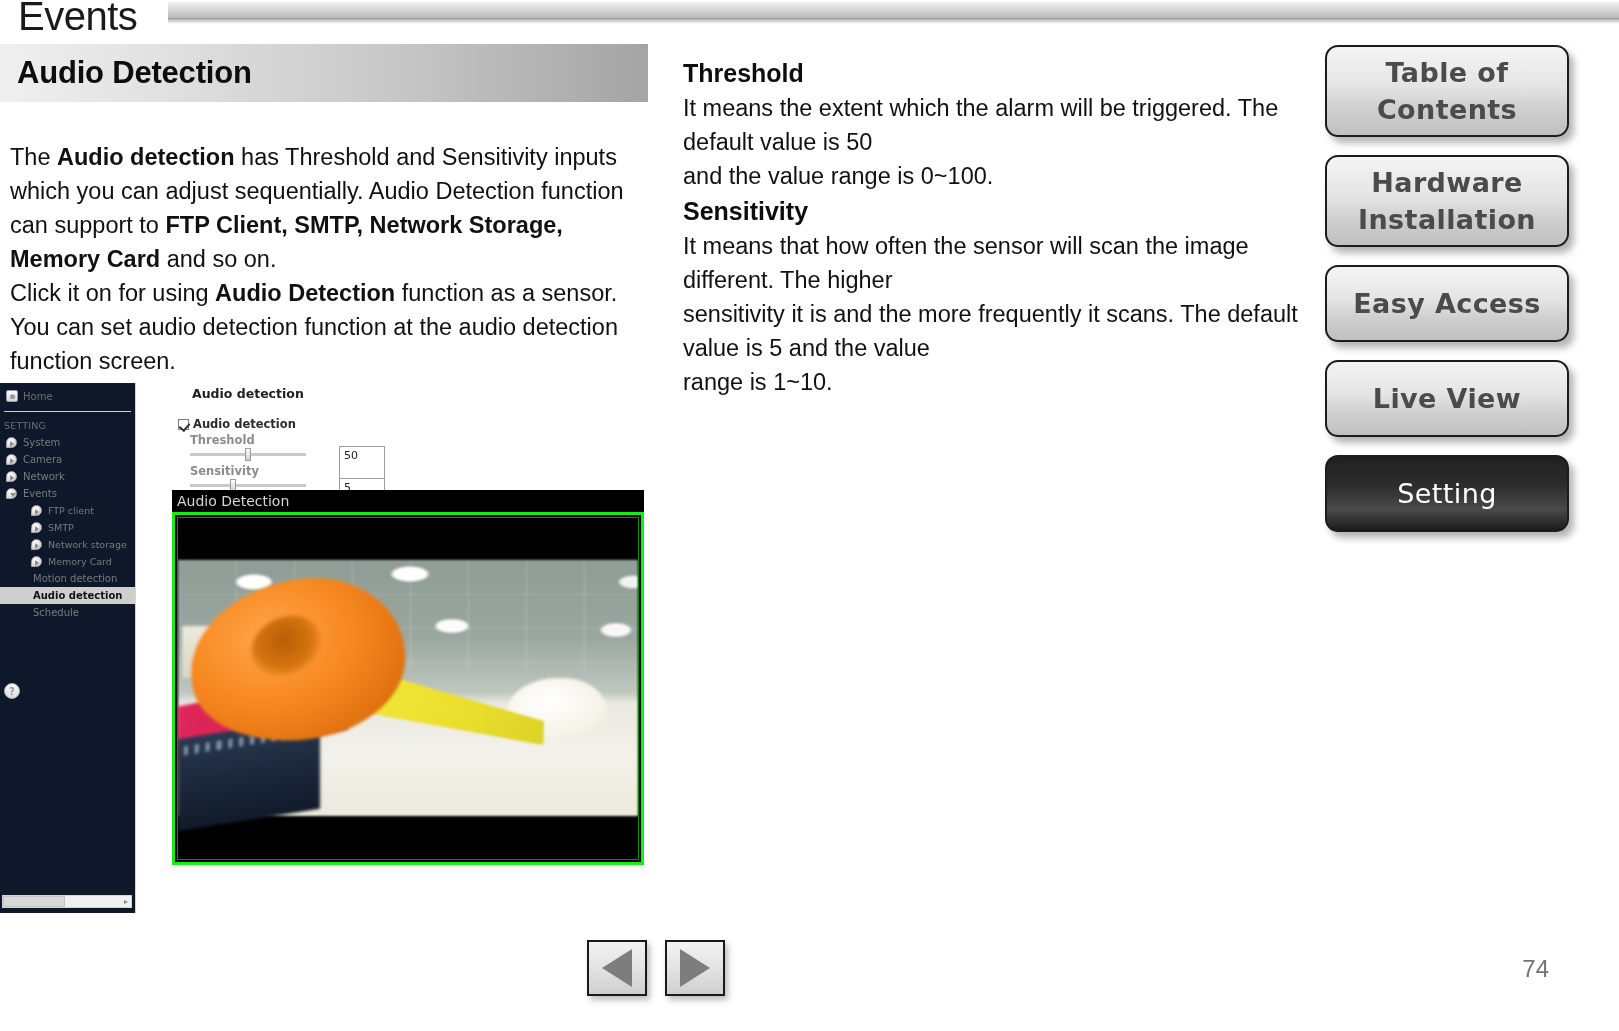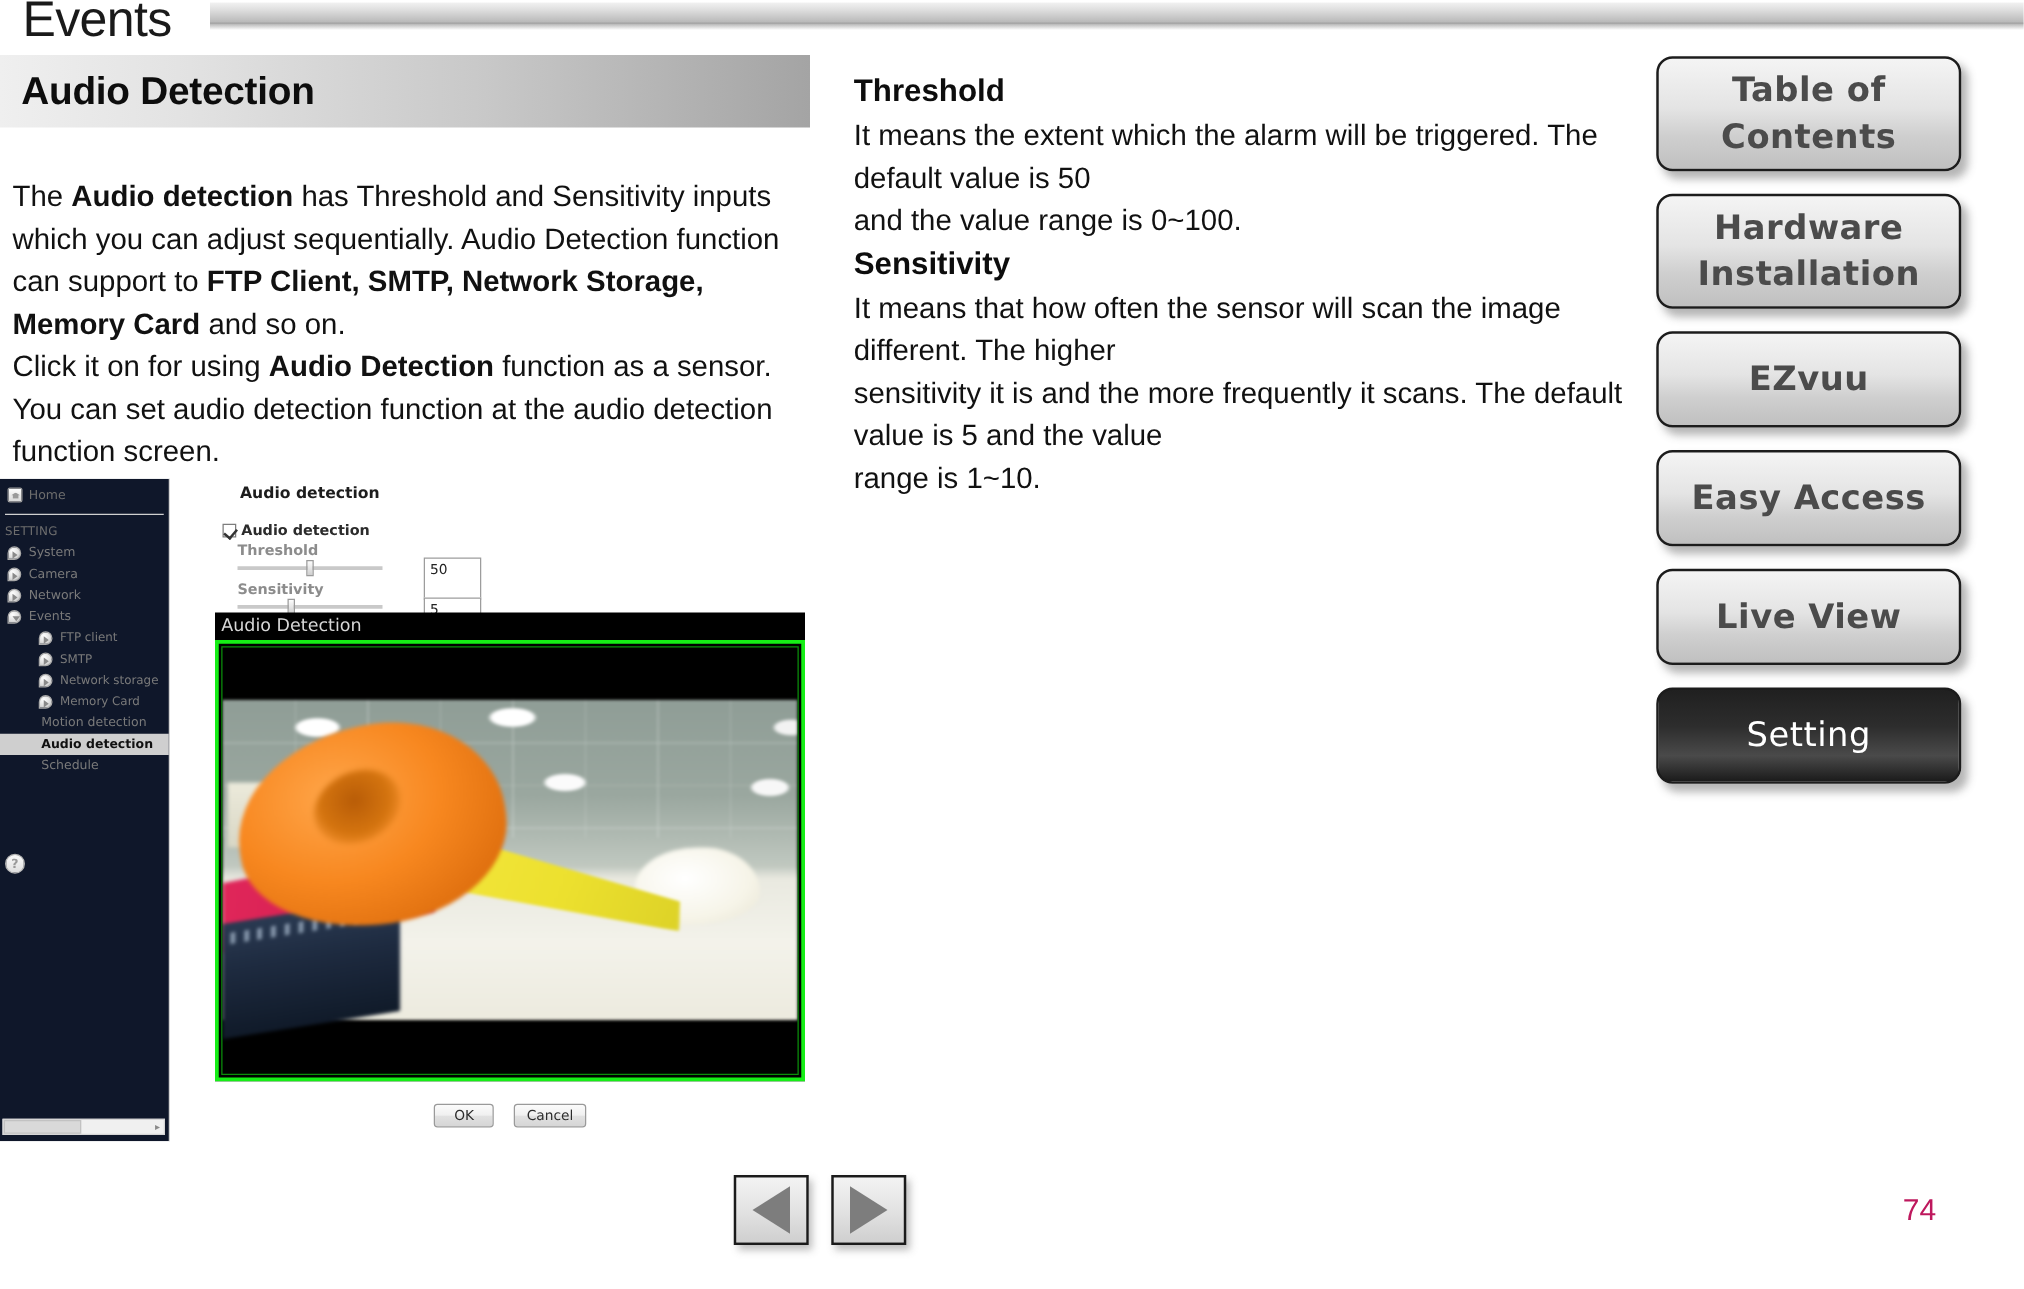--- a/index.html
+++ b/index.html
@@ -238,21 +238,21 @@
   .pg-btn{
     width:60px; height:56px; border:2px solid #1a1a1a;
     background: linear-gradient(to bottom, #f3f3f3 0%, #e3e3e3 50%, #cfcfcf 100%);
     box-shadow: 3px 4px 6px rgba(110,110,110,.45);
     display:flex; align-items:center; justify-content:center;
   }
   .tri-l{ width:0;height:0;border-right:30px solid #7d7d7d;border-top:19px solid transparent;border-bottom:19px solid transparent;}
   .tri-r{ width:0;height:0;border-left:30px solid #7d7d7d;border-top:19px solid transparent;border-bottom:19px solid transparent;}
 
   .page-no{
-    position:absolute; right:70px; top:955px; font-size:24px; color:#be185d;
+    position:absolute; right:70px; top:955px; font-size:24px; color:#737373;
   }
 </style>
 </head>
 <body>
 
 <div id="page">
 
   <div class="top-tab">Events</div>
   <div class="top-bar"></div>
   <div class="top-bar-shadow"></div>
@@ -366,37 +366,30 @@
             <div class="v-cream"></div>
             <div class="v-yellow"></div>
             <div class="v-orange">
               <div class="v-orange-hole"></div>
             </div>
           </div>
         </div>
       </div>
     </div>
 
-    <div class="dlg-btns">
-      <div class="w-btn">OK</div>
-      <div class="w-btn">Cancel</div>
-    </div>
   </div>
 
   <div class="nav-col" id="nav-col">
       <div class="nav-btn two-line">
         <span>Table of<br>Contents</span>
       </div>
       <div class="nav-btn two-line">
         <span>Hardware<br>Installation</span>
       </div>
       <div class="nav-btn one-line">
-        <span>EZvuu</span>
-      </div>
-      <div class="nav-btn one-line">
         <span>Easy Access</span>
       </div>
       <div class="nav-btn one-line">
         <span>Live View</span>
       </div>
       <div class="nav-btn one-line active">
         <span>Setting</span>
       </div>
     </div>
 

